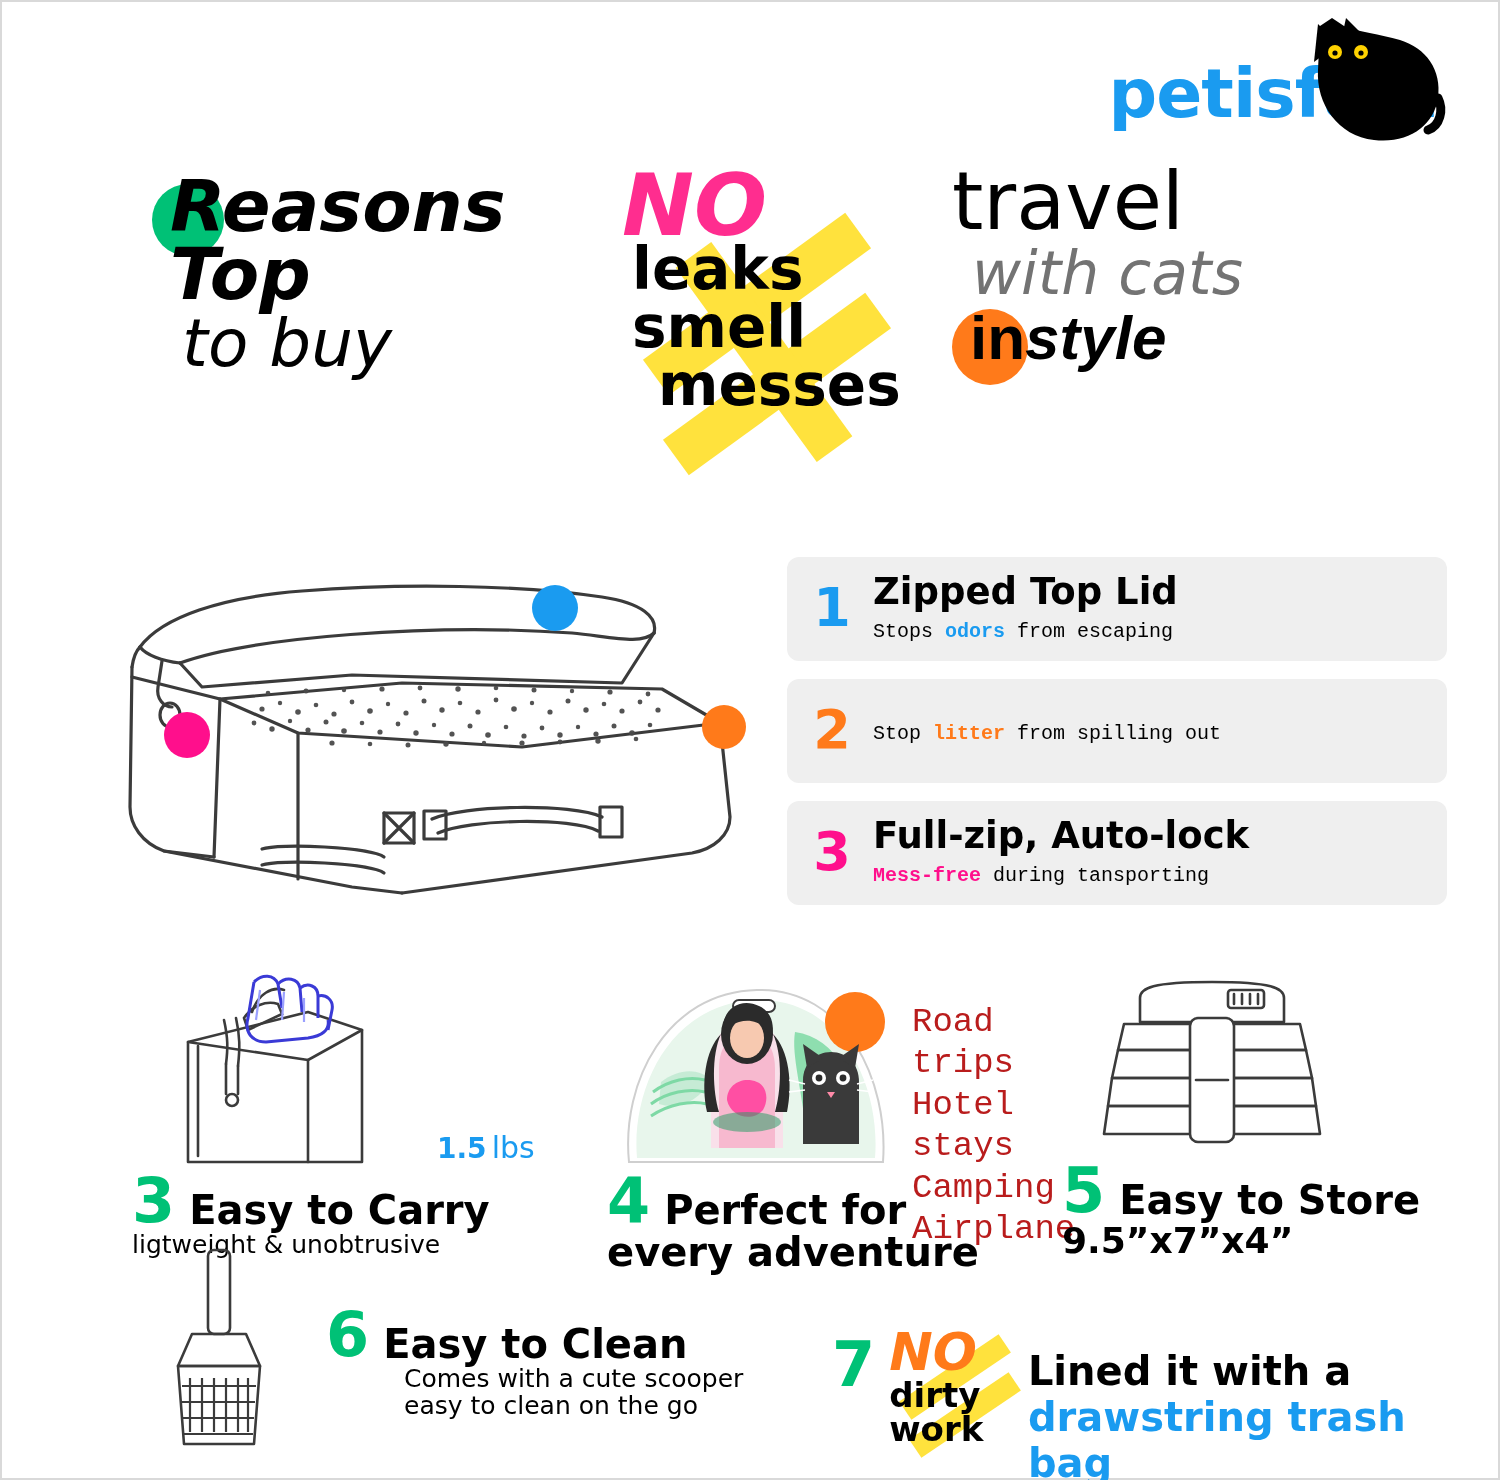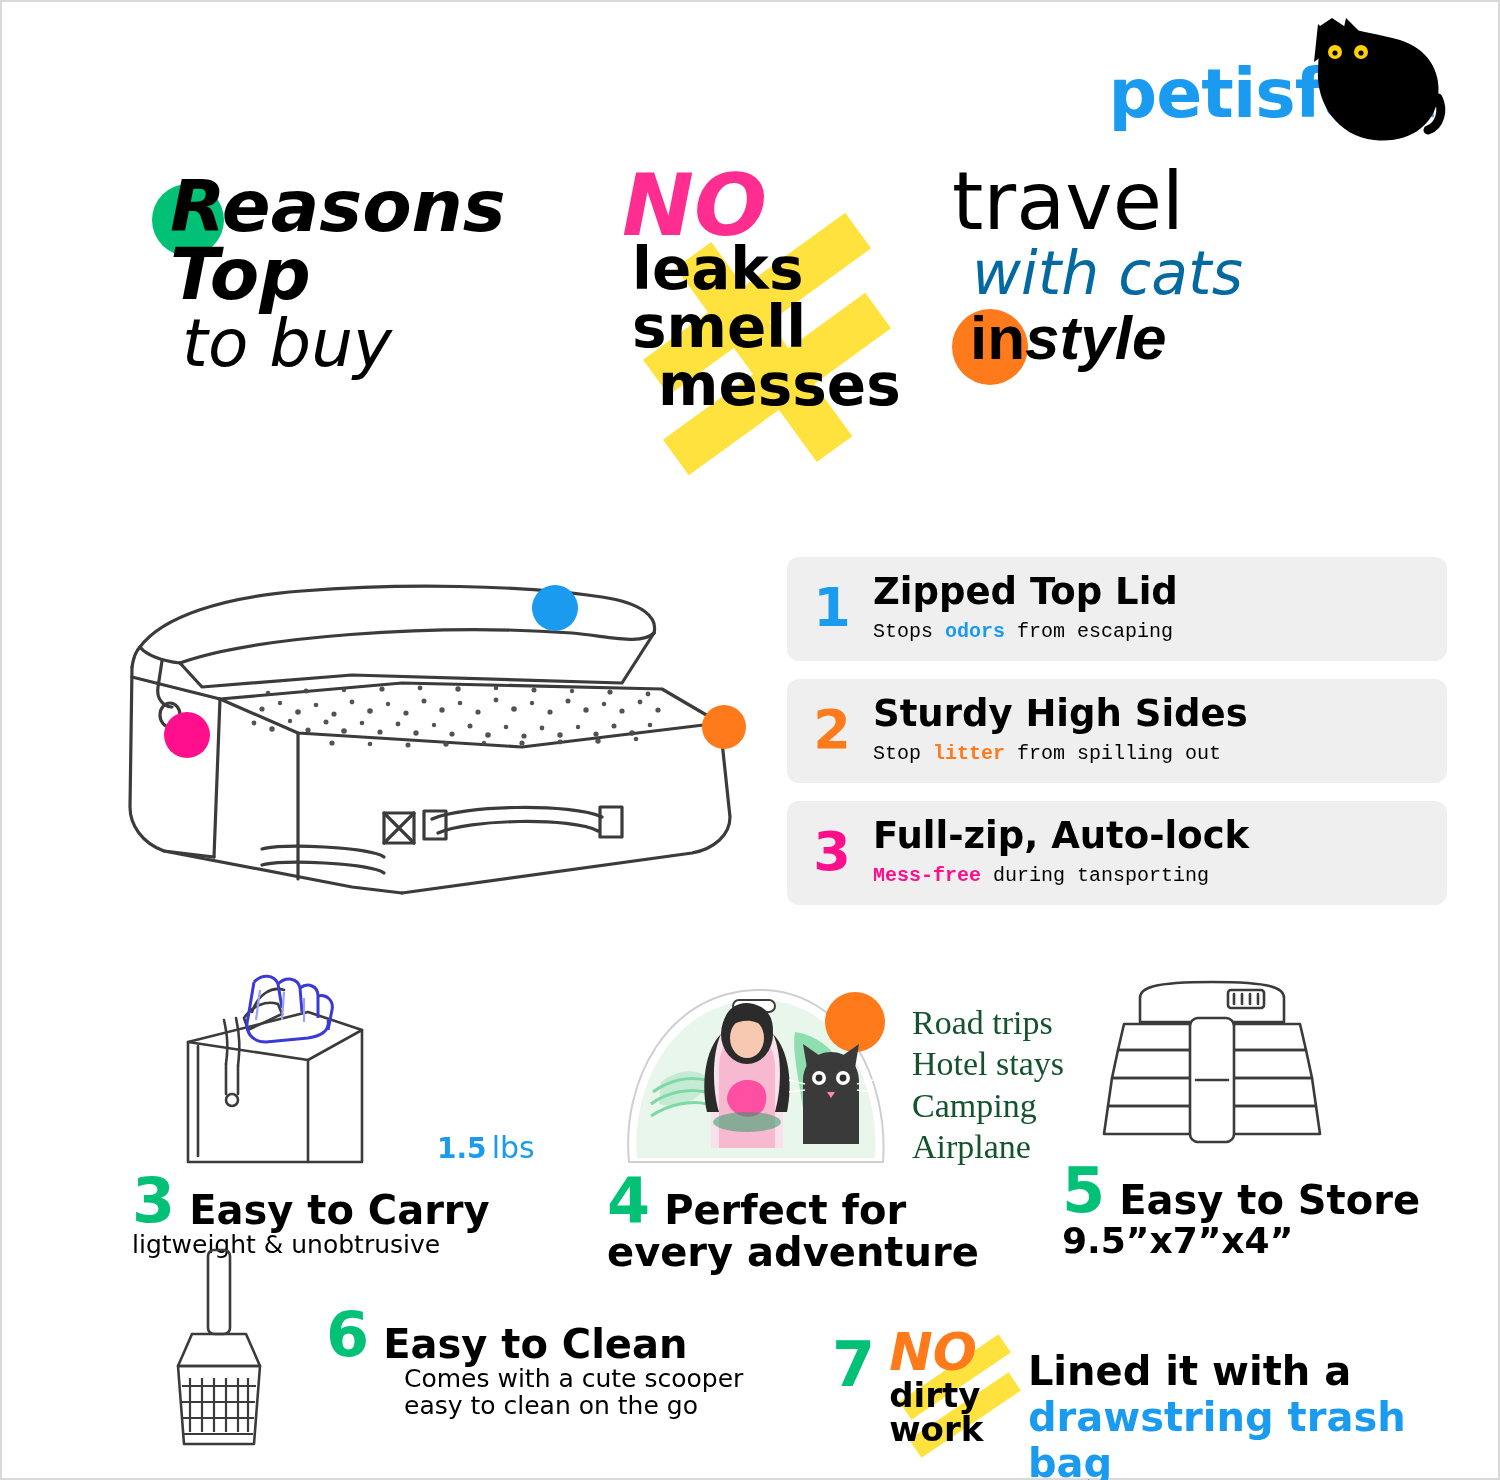--- a/index.html
+++ b/index.html
@@ -143,21 +143,21 @@
     font-size: 80px;
     line-height: 1;
     color: #000;
     margin: 0;
   }
   .withcats {
     font-family: "DejaVu Sans", sans-serif;
     font-style: italic;
     font-size: 60px;
     line-height: 1.05;
-    color: #0369a1;
+    color: #737373;
     margin: 0;
     padding-left: 20px;
   }
   .instyle-wrap {
     position: relative;
     padding-left: 8px;
     margin-top: 2px;
   }
   .orange-dot {
     position: absolute;
@@ -280,24 +280,24 @@
     color: #1a9bf0;
   }
   .weight-label .big { font-weight: bold; font-size: 28px; }
   .weight-label .small { font-size: 30px; }
 
   
   .benefit-4 { left: 605px; top: 970px; width: 460px; }
   .roadtrips {
     position: absolute;
     left: 305px; top: 30px;
-    font-family: Liberation Serif, serif;
+    font-family: Liberation Mono, monospace;
     font-size: 34px;
     line-height: 1.22;
-    color: #14532d;
+    color: #b91c1c;
   }
 
   
   .benefit-5 { left: 1060px; top: 970px; width: 400px; }
 
   
   .benefit-6 { left: 140px; top: 1250px; width: 660px; }
 
   
   .benefit-7 { left: 830px; top: 1320px; width: 620px; }
@@ -515,21 +515,20 @@
       <div class="feature-num n1">1</div>
       <div class="feature-text">
         <div class="feature-title">Zipped Top Lid</div>
         <div class="feature-sub"><span>Stops </span><span class="hl-blue">odors</span><span> from escaping</span></div>
       </div>
     </div>
 
     <div class="feature-row">
       <div class="feature-num n2">2</div>
       <div class="feature-text">
-        <div class="feature-title">Sturdy High Sides</div>
         <div class="feature-sub"><span>Stop </span><span class="hl-orange">litter</span><span> from spilling out</span></div>
       </div>
     </div>
 
     <div class="feature-row">
       <div class="feature-num n3">3</div>
       <div class="feature-text">
         <div class="feature-title">Full-zip, Auto-lock</div>
         <div class="feature-sub"><span class="hl-pink">Mess-free</span><span> during tansporting</span></div>
       </div>

